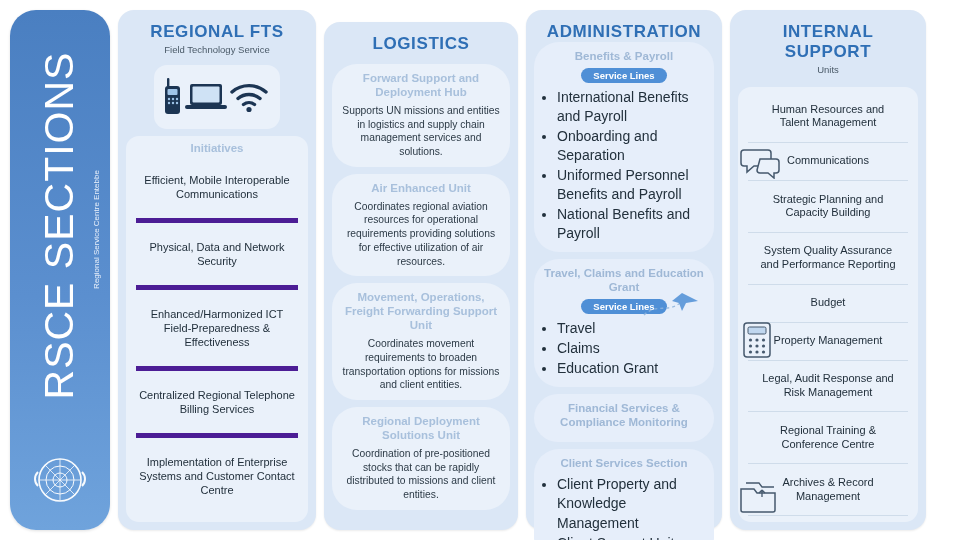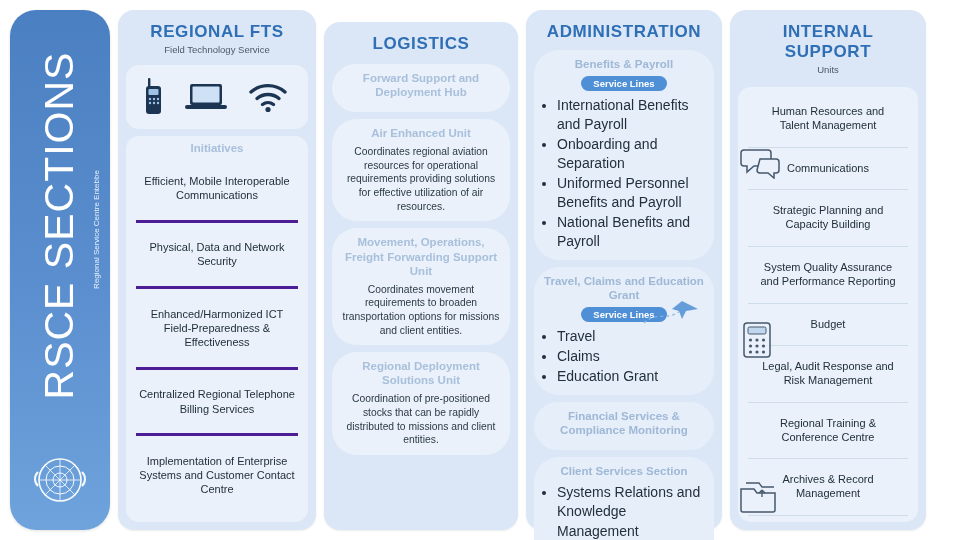--- a/index.html
+++ b/index.html
@@ -75,21 +75,21 @@
   
   .col {
     background: #dbe7f6;
     border-radius: 16px;
     padding: 8px 8px 8px 8px;
     box-sizing: border-box;
     display: flex;
     flex-direction: column;
     box-shadow: 0 1px 2px rgba(0,0,0,.08);
   }
-  .col-fts       { flex: 0 0 198px; }
+  .col-fts       { flex: 0 0 198px; align-items: center; }
   .col-log       { flex: 0 0 194px; margin-top: 12px; }
   .col-adm       { flex: 0 0 196px; }
   .col-int       { flex: 0 0 196px; }
 
   .col-head {
     text-align: center;
     color: #2f6fb5;
     font-size: 17px;
     font-weight: bold;
     letter-spacing: .6px;
@@ -156,21 +156,21 @@
     font-size: 11.5px;
     font-weight: bold;
     margin-bottom: 2px;
   }
   .init-item {
     text-align: center;
     color: #22303c;
     font-size: 11px;
     line-height: 1.28;
     padding: 7px 2px;
-    border-bottom: 3px solid #4c1d95;
+    border-bottom: 5px solid #4c1d95;
     flex: 1 1 auto;
     display: flex;
     align-items: center;
     justify-content: center;
   }
   .init-item:last-child { border-bottom: none; }
 
   
   .pill {
     display: block;
@@ -288,39 +288,40 @@
       <div class="init-item">Centralized Regional Telephone Billing Services</div>
       <div class="init-item">Implementation of Enterprise Systems and Customer Contact Centre</div>
     </div>
   </div>
 
   <div class="col col-log">
     <div class="col-head">LOGISTICS</div>
 
     <div class="card" style="margin-top:10px">
       <div class="card-title dim">Forward Support and Deployment Hub</div>
+      <div class="card-body">Supports UN missions and entities in logistics and supply chain management services and solutions.</div>
     </div>
     <div class="card">
       <div class="card-title dim">Air Enhanced Unit</div>
       <div class="card-body">Coordinates regional aviation resources for operational requirements providing solutions for effective utilization of air resources.</div>
     </div>
     <div class="card">
       <div class="card-title dim">Movement, Operations, Freight Forwarding Support Unit</div>
       <div class="card-body">Coordinates movement requirements to broaden transportation options for missions and client entities.</div>
     </div>
     <div class="card">
       <div class="card-title dim">Regional Deployment Solutions Unit</div>
       <div class="card-body">Coordination of pre-positioned stocks that can be rapidly distributed to missions and client entities.</div>
     </div>
   </div>
 
   <div class="col col-adm">
     <div class="col-head">ADMINISTRATION</div>
 
-    <div class="card card-strong" style="margin-top:8px">
+    <div class="card card-strong" style="margin-top:0">
       <div class="card-title">Benefits &amp; Payroll</div>
       <span class="pill">Service Lines</span>
       <ul class="bullets">
         <li>International Benefits and Payroll</li>
         <li>Onboarding and Separation</li>
         <li>Uniformed Personnel Benefits and Payroll</li>
         <li>National Benefits and Payroll</li>
       </ul>
     </div>
 
@@ -340,36 +341,37 @@
       </span>
     </div>
 
     <div class="card card-strong">
       <div class="card-title">Financial Services &amp; Compliance Monitoring</div>
     </div>
 
     <div class="card card-strong">
       <div class="card-title">Client Services Section</div>
       <ul class="bullets">
-        <li>Systems Relations and Knowledge Management</li>
+        <li>Client Property and Knowledge Management</li>
         <li>Client Support Unit</li>
       </ul>
     </div>
   </div>
 
   <div class="col col-int">
     <div class="col-head">INTERNAL SUPPORT</div>
     <div class="col-sub">Units</div>
 
     <div class="is-card">
       <div class="is-item">Human Resources and Talent Management</div>
       <div class="is-item">Communications</div>
       <div class="is-item">Strategic Planning and Capacity Building</div>
       <div class="is-item">System Quality Assurance and Performance Reporting</div>
       <div class="is-item">Budget</div>
+      <div class="is-item">Property Management</div>
       <div class="is-item">Legal, Audit Response and Risk Management</div>
       <div class="is-item">Regional Training &amp; Conference Centre</div>
       <div class="is-item">Archives &amp; Record Management</div>
 
       <span class="float-ic" style="left:2px; top:58px;">
         <svg width="42" height="34" viewBox="0 0 42 34">
           <path d="M4 5 h24 a3 3 0 0 1 3 3 v10 a3 3 0 0 1 -3 3 h-14 l-7 6 v-6 h-3 a3 3 0 0 1 -3 -3 v-10 a3 3 0 0 1 3 -3 z" fill="none" stroke="#2a3f55" stroke-width="1.5"></path>
           <path d="M20 14 h16 a3 3 0 0 1 3 3 v8 a3 3 0 0 1 -3 3 h-2 v5 l-6 -5 h-8 a3 3 0 0 1 -3 -3 z" fill="#eaf1fa" stroke="#2a3f55" stroke-width="1.5"></path>
         </svg>
       </span>

